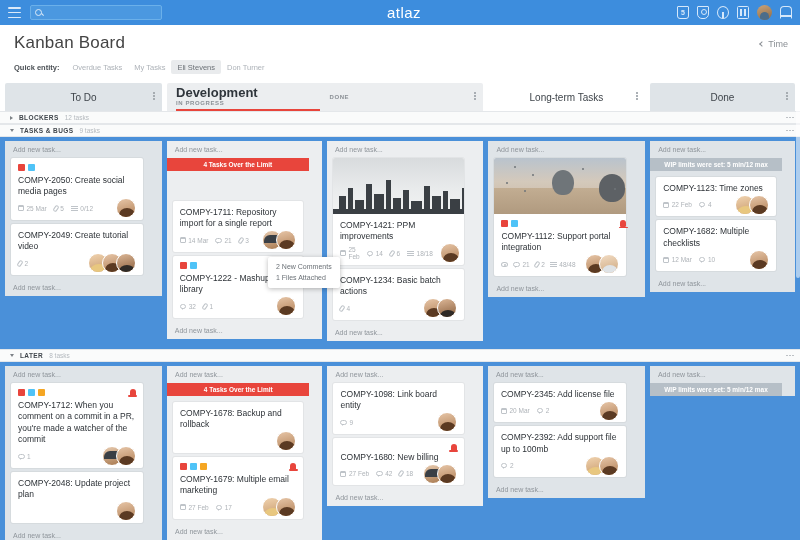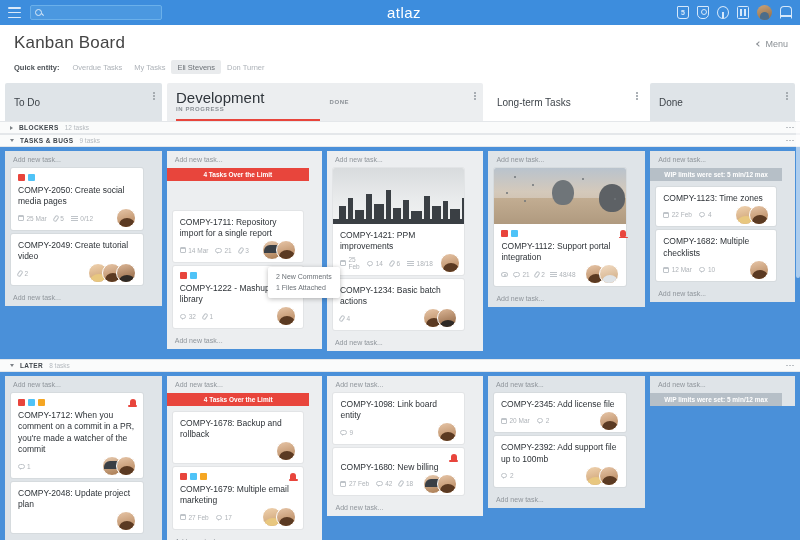--- a/index.html
+++ b/index.html
@@ -67,29 +67,29 @@
   .filters { display:flex; align-items:center; gap:0px; margin-top: 7px; }
   .filters .flabel { font-size: 7.5px; color:#4b5055; font-weight: bold; margin-right: 7px; }
   .filters .fitem { font-size: 7.5px; color:#adb2b8; padding: 2.5px 6px; border-radius: 2px;
     cursor: pointer; white-space: nowrap; }
   .filters .fitem.active { background: #e9ebed; color: #6b7076; }
 
   
   .board { position: relative; background: #4a90d9; padding: 0 0 0 0; height: 440px; }
   .colheaders { display:flex; padding: 4px 5px 0 5px; background:#fff; gap: 5px; }
   .colhead {
-    background: #dfe4e8; height: 38px; border-radius: 2px 2px 0 0;
-    display:flex; align-items:center; padding: 0 9px; position: relative;
+    background: #dfe4e8; height: 28px; border-radius: 2px 2px 0 0;
+    display:flex; align-items:center; padding: 0 9px; position: relative; justify-content: center;
   }
   .colhead.c1 { width: 158px; }
   .colhead.c2 { width: 318px; background:#eceef0; }
   .colhead.c3 { width: 158px; background:#fff; }
   .colhead.c4 { width: 146px; }
   .colhead .ctitle { font-size: 10px; color: #3e444a; font-weight: 500; }
-  .colhead .cbig { font-size: 15px; color: #2f353b; font-weight: normal; line-height: 1.05; }
+  .colhead .cbig { font-size: 13px; color: #2f353b; font-weight: bold; line-height: 1.05; }
   .colhead .csub { font-size: 6px; color: #8b9096; letter-spacing: .6px; font-weight: bold; }
   .colhead .dots { position:absolute; right: 7px; top: 9px; display:flex; flex-direction:column;
     gap: 1.5px; cursor: pointer; }
   .colhead .dots i { width: 1.6px; height: 1.6px; background: #9aa0a6; border-radius: 50%; }
   .sub2col { display:flex; width:100%; height: 100%; }
   .sub2col .left, .sub2col .right { flex: 1; display:flex; flex-direction:column;
     justify-content:center; position: relative; }
   .sub2col .left { border-bottom: 2px solid #e8453c; }
   .sub2col .right { padding-left: 9px; }
 
@@ -213,21 +213,21 @@
       </span>
     <span class="avatar-nav"></span>
     <span class="ico ico-bell"></span>
   </div>
 </div>
 
 <div class="pagehead">
   <div class="pagetitle">Kanban Board</div>
   <div class="menu-link">
     <span class="chev"></span>
-    <span>Menu</span>
+    <span>Time</span>
   </div>
   <div class="filters">
     <span class="flabel">Quick entity:</span>
     <span class="fitem">Overdue Tasks</span>
     <span class="fitem">My Tasks</span>
     <span class="fitem active">Eli Stevens</span>
     <span class="fitem">Don Turner</span>
   </div>
 </div>
 

